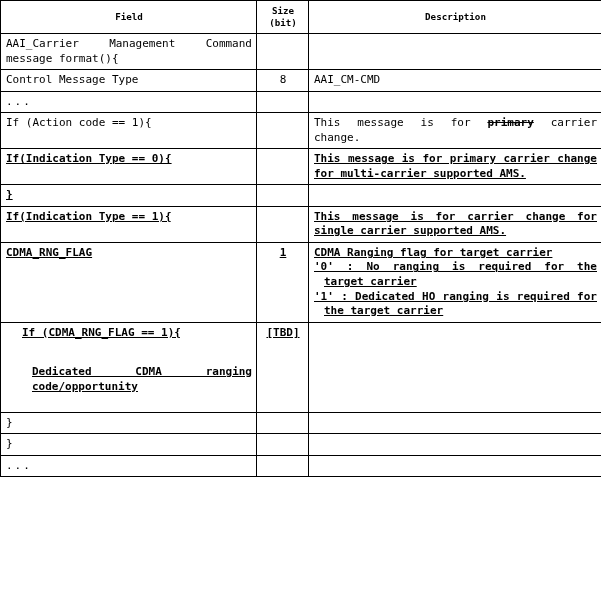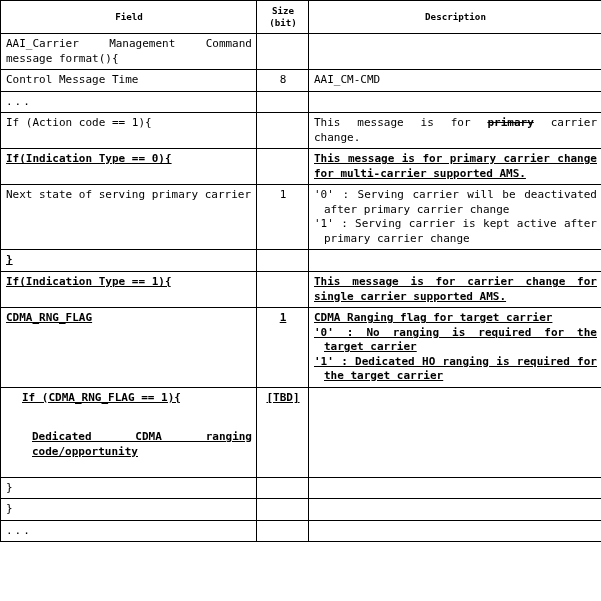--- a/index.html
+++ b/index.html
@@ -114,21 +114,21 @@
 
     <tbody>
 
       <tr>
         <td class="cell-field">AAI_Carrier Management Command message format(){</td>
         <td class="cell-size"></td>
         <td class="cell-desc"></td>
       </tr>
 
       <tr>
-        <td class="cell-field">Control Message Time</td>
+        <td class="cell-field">Control Message Type</td>
         <td class="cell-size">8</td>
         <td class="cell-desc">AAI_CM-CMD</td>
       </tr>
 
 
       <tr>
         <td class="cell-field dots">...</td>
         <td class="cell-size"></td>
         <td class="cell-desc"></td>
       </tr>
@@ -141,28 +141,20 @@
 
 
 
 
       <tr>
         <td class="cell-field"><span class="ins">If(Indication Type == 0){</span></td>
         <td class="cell-size"></td>
         <td class="cell-desc"><span class="ins">This message is for primary carrier change for multi-carrier supported AMS.</span></td>
       </tr>
 
-      <tr>
-        <td class="cell-field">Next state of serving primary carrier</td>
-        <td class="cell-size">1</td>
-        <td class="cell-desc">
-          <span class="ln hang">'0' : Serving carrier will be deactivated after primary carrier change</span>
-          <span class="ln hang">'1' : Serving carrier is kept active after primary carrier change</span>
-        </td>
-      </tr>
 
       <tr>
         <td class="cell-field"><span class="ins">}</span></td>
         <td class="cell-size"></td>
         <td class="cell-desc"></td>
       </tr>
 
       <tr>
         <td class="cell-field"><span class="ins">If(Indication Type == 1){</span></td>
         <td class="cell-size"></td>

